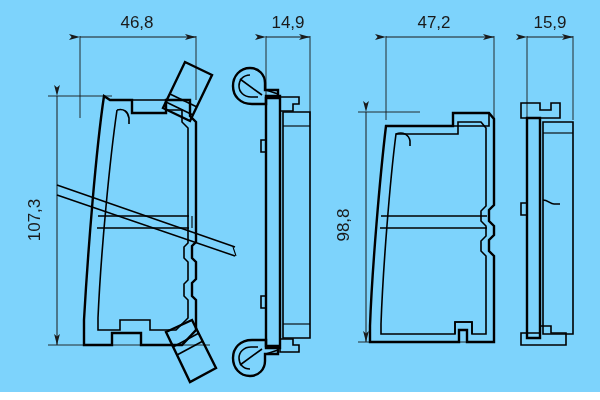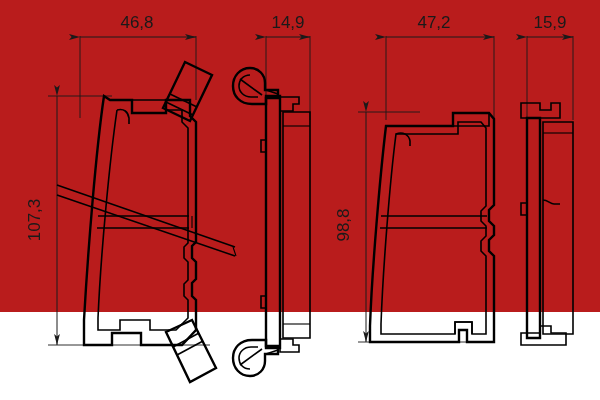--- a/index.html
+++ b/index.html
@@ -10,22 +10,22 @@
   }
   body {
     width: 600px;
     height: 400px;
     overflow: hidden;
     font-family: "Liberation Sans", sans-serif;
   }
   #drawing-root {
     position: relative;
     width: 600px;
-    height: 312px;
-    background: #b91c1c;
+    height: 392px;
+    background: #7dd3fc;
   }
   svg#drawing-svg {
     display: block;
     width: 600px;
     height: 400px;
   }
   .dim-text {
     font-family: "Liberation Sans", sans-serif;
     font-size: 17px;
     fill: #1a1a1a;

